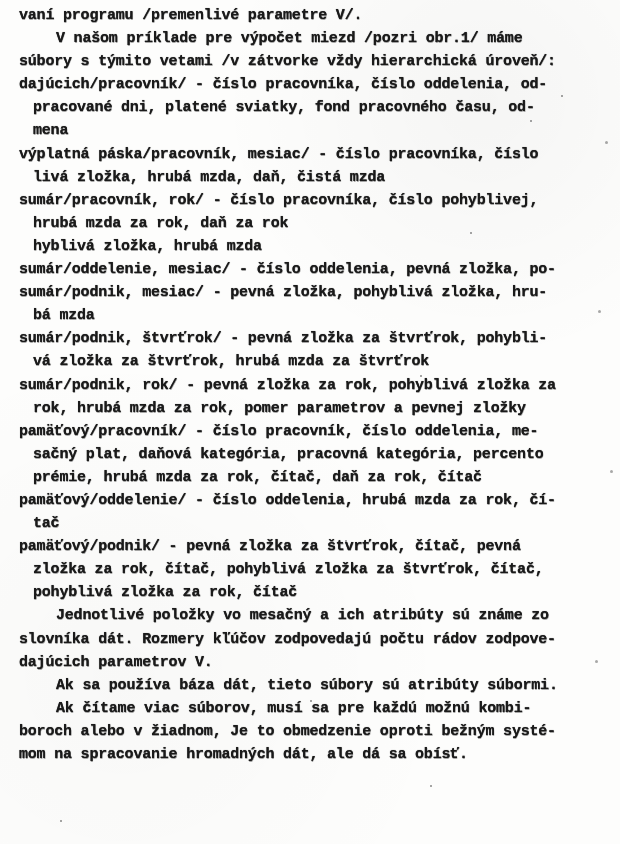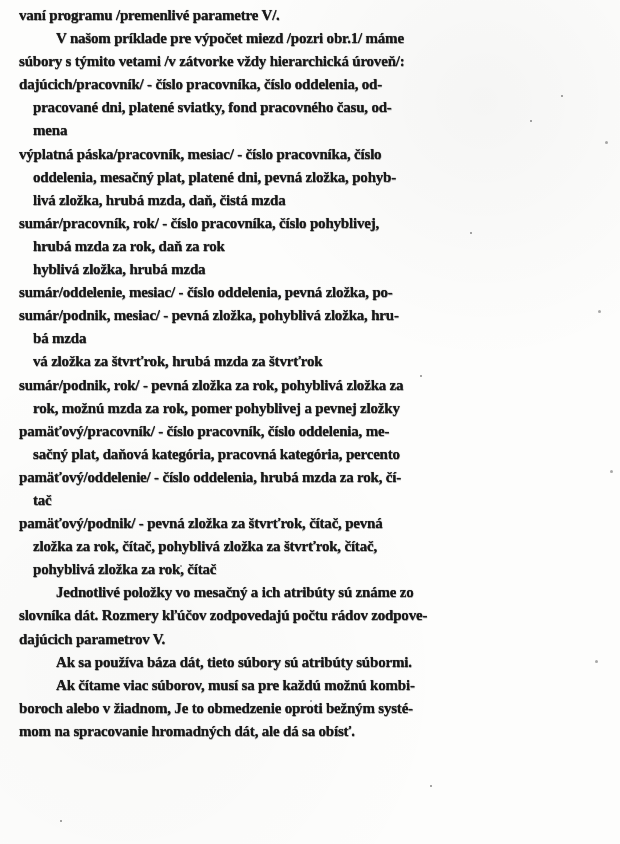--- a/index.html
+++ b/index.html
@@ -12,21 +12,21 @@
     overflow: hidden;
   }
   .page {
     position: relative;
     width: 620px;
     height: 844px;
     background:
       radial-gradient(circle at 78% 12%, rgba(0,0,0,0.03), transparent 30%),
       radial-gradient(circle at 20% 80%, rgba(0,0,0,0.02), transparent 40%),
       #fdfdfc;
-    font-family: Liberation Serif, serif;
+    font-family: Liberation Mono, monospace;
     font-weight: 700;
     color: #1a1a1a;
     overflow: hidden;
   }
   .textblock {
     position: absolute;
     left: 19px;
     top: 4px;
     width: 584px;
   }
@@ -55,33 +55,34 @@
 
 <div class="page">
   <div class="textblock" id="textblock" style="color: rgb(26, 26, 26);">
       <div class="line i0">vaní programu /premenlivé parametre V/.</div>
       <div class="line i2">V našom príklade pre výpočet miezd /pozri obr.1/ máme</div>
       <div class="line i0">súbory s týmito vetami /v zátvorke vždy hierarchická úroveň/:</div>
       <div class="line i0">dajúcich/pracovník/ - číslo pracovníka, číslo oddelenia, od-</div>
       <div class="line i1">pracované dni, platené sviatky, fond pracovného času, od-</div>
       <div class="line i1">mena</div>
       <div class="line i0">výplatná páska/pracovník, mesiac/ - číslo pracovníka, číslo</div>
-      <div class="line i1">oddelenia, mesačný plat, platené dni, pevná zložka, pohyb-</div>
       <div class="line i1">livá zložka, hrubá mzda, daň, čistá mzda</div>
       <div class="line i0">sumár/pracovník, rok/ - číslo pracovníka, číslo pohyblivej,</div>
       <div class="line i1">hrubá mzda za rok, daň za rok</div>
       <div class="line i1">hyblivá zložka, hrubá mzda</div>
       <div class="line i0">sumár/oddelenie, mesiac/ - číslo oddelenia, pevná zložka, po-</div>
       <div class="line i0">sumár/podnik, mesiac/ - pevná zložka, pohyblivá zložka, hru-</div>
       <div class="line i1">bá mzda</div>
+      <div class="line i0">sumár/podnik, štvrťrok/ - pevná zložka za štvrťrok, pohybli-</div>
       <div class="line i1">vá zložka za štvrťrok, hrubá mzda za štvrťrok</div>
       <div class="line i0">sumár/podnik, rok/ - pevná zložka za rok, pohyblivá zložka za</div>
-      <div class="line i1">rok, možnú mzda za rok, pomer pohyblivej a pevnej zložky</div>
+      <div class="line i1">rok, hrubá mzda za rok, pomer parametrov a pevnej zložky</div>
       <div class="line i0">pamäťový/pracovník/ - číslo pracovník, číslo oddelenia, me-</div>
       <div class="line i1">sačný plat, daňová kategória, pracovná kategória, percento</div>
+      <div class="line i1">prémie, hrubá mzda za rok, čítač, daň za rok, čítač</div>
       <div class="line i0">pamäťový/oddelenie/ - číslo oddelenia, hrubá mzda za rok, čí-</div>
       <div class="line i1">tač</div>
       <div class="line i0">pamäťový/podnik/ - pevná zložka za štvrťrok, čítač, pevná</div>
       <div class="line i1">zložka za rok, čítač, pohyblivá zložka za štvrťrok, čítač,</div>
       <div class="line i1">pohyblivá zložka za rok, čítač</div>
       <div class="line i2">Jednotlivé položky vo mesačný a ich atribúty sú známe zo</div>
       <div class="line i0">slovníka dát. Rozmery kľúčov zodpovedajú počtu rádov zodpove-</div>
       <div class="line i0">dajúcich parametrov V.</div>
       <div class="line i2">Ak sa používa báza dát, tieto súbory sú atribúty súbormi.</div>
       <div class="line i2">Ak čítame viac súborov, musí sa pre každú možnú kombi-</div>

